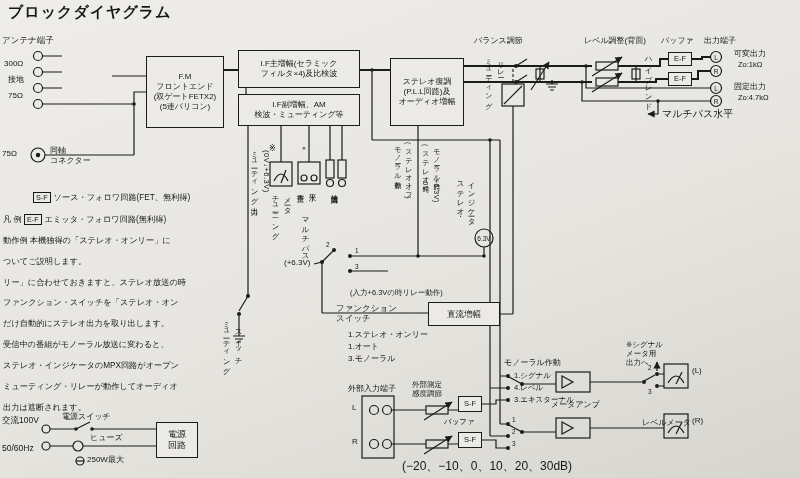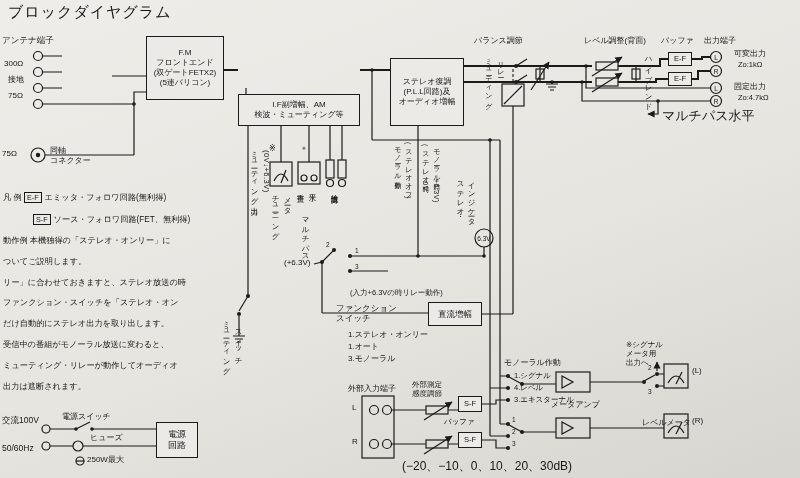--- a/index.html
+++ b/index.html
@@ -2,21 +2,21 @@
 <html><head>
 <meta charset="utf-8">
 <style>
   *{box-sizing:border-box}
   html,body{margin:0;padding:0}
   body{width:800px;height:478px;overflow:hidden;
        background:linear-gradient(160deg,#efede9 0%,#e6e5e0 55%,#d6d5d0 100%);
        font-family:"Liberation Sans","DejaVu Sans",sans-serif;color:#161616}
   #diagram{position:relative;width:800px;height:478px}
   #wires{position:absolute;left:0;top:0}
-  .title{position:absolute;left:8px;top:3px;font-size:15px;font-weight:normal;letter-spacing:1px}
+  .title{position:absolute;left:8px;top:3px;font-size:15px;font-weight:bold;letter-spacing:1px}
   .lbl{position:absolute;font-size:8.5px;line-height:1.2;white-space:pre-line}
   .v{writing-mode:vertical-rl;text-orientation:mixed;letter-spacing:.5px}
   .box{position:absolute;border:1.4px solid #1b1b1b;background:#ebeae6;display:flex;
        align-items:center;justify-content:center;text-align:center;
        font-size:8.5px;line-height:1.25;white-space:pre-line}
   .tag{display:inline-block;border:1px solid #161616;padding:0 2px;font-size:7.2px;
        margin-right:3px;line-height:1.25}
   svg .w{stroke:#1b1b1b;stroke-width:1.2;fill:none}
   svg .wt{stroke:#1b1b1b;stroke-width:2;fill:none}
   svg .d{fill:#1b1b1b;stroke:none}
@@ -222,49 +222,51 @@
 
 <div class="title">ブロックダイヤグラム</div>
 <div class="lbl" style="left:2px;top:35px">アンテナ端子</div>
 <div class="lbl" style="left:4px;top:59px;font-size:8px">300Ω</div>
 <div class="lbl" style="left:8px;top:75px;font-size:8px">接地</div>
 <div class="lbl" style="left:8px;top:91px;font-size:8px">75Ω</div>
 <div class="lbl" style="left:2px;top:149px;font-size:8px">75Ω</div>
 <div class="lbl" style="left:50px;top:146px;font-size:8px">同軸
 コネクター</div>
 
-<div class="box" style="left:146px;top:36px;width:78px;height:64px;font-size:8px">F.M
+<div class="box" style="left:146px;top:56px;width:78px;height:72px;font-size:8px">F.M
 フロントエンド
 (双ゲートFETX2)
 (5連バリコン)</div>
+<div class="box" style="left:238px;top:50px;width:122px;height:38px;font-size:8px">I.F主増幅(セラミック
+フィルタ×4)及比検波</div>
 <div class="box" style="left:238px;top:94px;width:122px;height:32px;font-size:8px">I.F副増幅、AM
 検波・ミューティング等</div>
 <div class="box" style="left:390px;top:58px;width:74px;height:68px;font-size:8px">ステレオ復調
 (P.L.L回路)及
 オーディオ増幅</div>
-<div class="box" style="left:428px;top:302px;width:54px;height:24px">直流増幅</div>
+<div class="box" style="left:428px;top:302px;width:72px;height:24px">直流増幅</div>
 <div class="box" style="left:156px;top:422px;width:42px;height:36px;font-size:9px">電源
 回路</div>
 <div class="box" style="left:668px;top:52px;width:24px;height:14px;font-size:7.5px">E-F</div>
 <div class="box" style="left:668px;top:72px;width:24px;height:14px;font-size:7.5px">E-F</div>
 <div class="box" style="left:458px;top:396px;width:24px;height:16px;font-size:7.5px">S-F</div>
 <div class="box" style="left:458px;top:432px;width:24px;height:16px;font-size:7.5px">S-F</div>
 
 <div class="lbl" style="left:474px;top:36px;font-size:8px">バランス調節</div>
 <div class="lbl v" style="left:484px;top:54px;font-size:7px">ミューティング</div>
 <div class="lbl v" style="left:496px;top:56px;font-size:7px">リレー</div>
 <div class="lbl" style="left:584px;top:36px;font-size:8px">レベル調整(背面)</div>
 <div class="lbl" style="left:661px;top:36px;font-size:8px">バッファ</div>
 <div class="lbl v" style="left:644px;top:52px;font-size:7.5px">ハイブレンド</div>
 <div class="lbl" style="left:704px;top:36px;font-size:8px">出力端子</div>
 <div class="lbl" style="left:734px;top:49px;font-size:8px">可変出力</div>
 <div class="lbl" style="left:738px;top:60px;font-size:7.5px">Zo:1kΩ</div>
 <div class="lbl" style="left:734px;top:82px;font-size:8px">固定出力</div>
 <div class="lbl" style="left:738px;top:93px;font-size:7.5px">Zo:4.7kΩ</div>
-<div class="lbl" style="left:662px;top:108px;font-size:13px">マルチパス水平</div>
+<div class="lbl" style="left:662px;top:108px;font-size:10px">マルチパス水平</div>
 
 <div class="lbl v" style="left:250px;top:146px;font-size:7.5px">ミューティング出力</div>
 <div class="lbl v" style="left:262px;top:150px;font-size:7.5px">(0V↓+6.3V)</div>
 <div class="lbl" style="left:269px;top:144px;font-size:8px">※</div>
 <div class="lbl" style="left:300px;top:145px;font-size:8px">＊</div>
 <div class="lbl v" style="left:271px;top:190px;font-size:7.5px">チューニング</div>
 <div class="lbl v" style="left:283px;top:192px;font-size:7.5px">メータ</div>
 <div class="lbl v" style="left:296px;top:188px;font-size:7.5px">垂直</div>
 <div class="lbl v" style="left:308px;top:188px;font-size:7.5px">水平</div>
 <div class="lbl v" style="left:301px;top:212px;font-size:7.5px">マルチパス</div>
@@ -304,25 +306,26 @@
 <div class="lbl" style="left:692px;top:416px;font-size:8px">(R)</div>
 <div class="lbl" style="left:402px;top:459px;font-size:12px">(−20、−10、0、10、20、30dB)</div>
 
 <div class="lbl" style="left:2px;top:415px">交流100V</div>
 <div class="lbl" style="left:2px;top:443px">50/60Hz</div>
 <div class="lbl" style="left:62px;top:412px;font-size:8px">電源スイッチ</div>
 <div class="lbl" style="left:90px;top:433px;font-size:8px">ヒューズ</div>
 <div class="lbl" style="left:87px;top:455px;font-size:8px">250W最大</div>
 
 <div class="lbl" style="left:3px;top:182px;width:242px;font-size:8.2px;line-height:10.4px">
+  <div style="padding-left:30px"><span class="tag">S-F</span><span>ソース・フォロワ回路(FET、無利得)</span></div>
   <div><span>凡 例</span> <span class="tag">E-F</span><span>エミッタ・フォロワ回路(無利得)</span></div>
-  <div style="padding-left:30px"><span class="tag">S-F</span><span>ソース・フォロワ回路(FET、無利得)</span></div>
   <div>動作例 本機独得の「ステレオ・オンリー」に</div>
   <div>ついてご説明します。</div>
   <div>リー」に合わせておきますと、ステレオ放送の時</div>
   <div>ファンクション・スイッチを「ステレオ・オン</div>
   <div>だけ自動的にステレオ出力を取り出します。</div>
   <div>受信中の番組がモノーラル放送に変わると、</div>
+  <div>ステレオ・インジケータのMPX回路がオープン</div>
   <div>ミューティング・リレーが動作してオーディオ</div>
   <div>出力は遮断されます。</div>
 </div>
 
 </div>
 
 </body></html>

